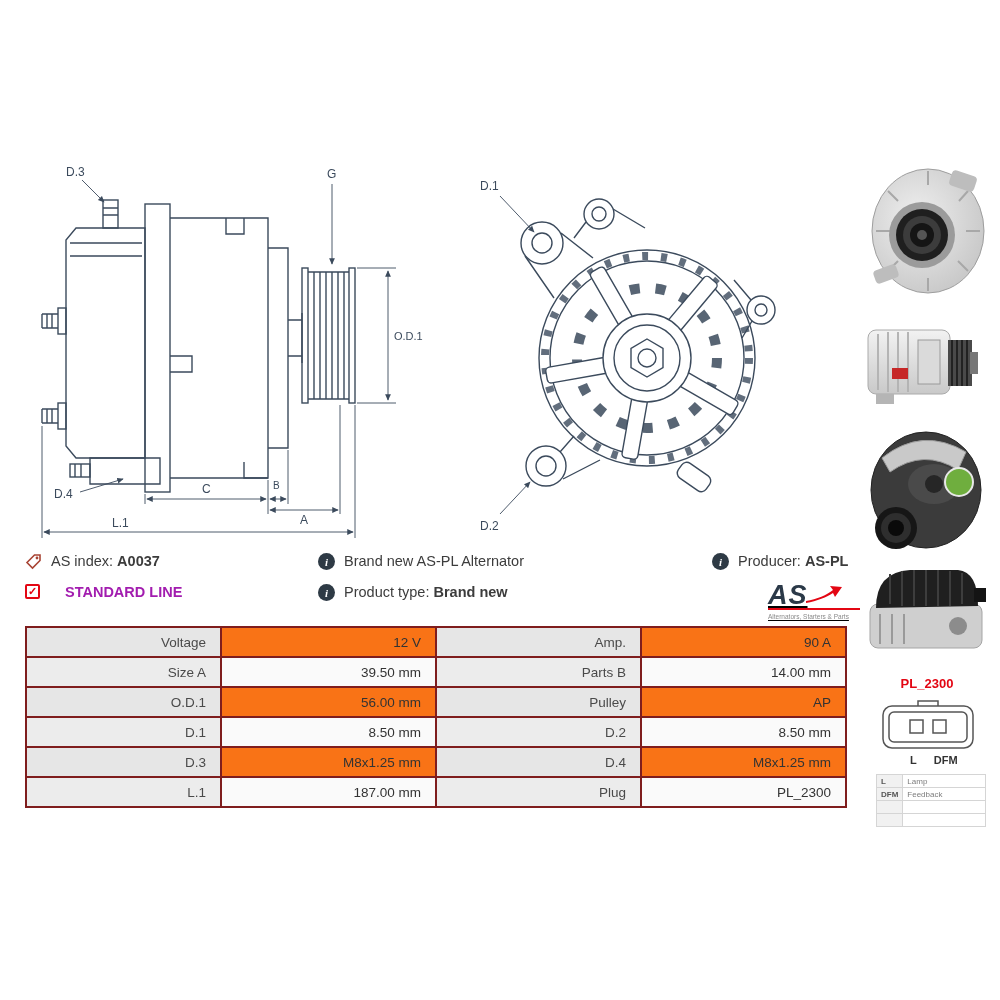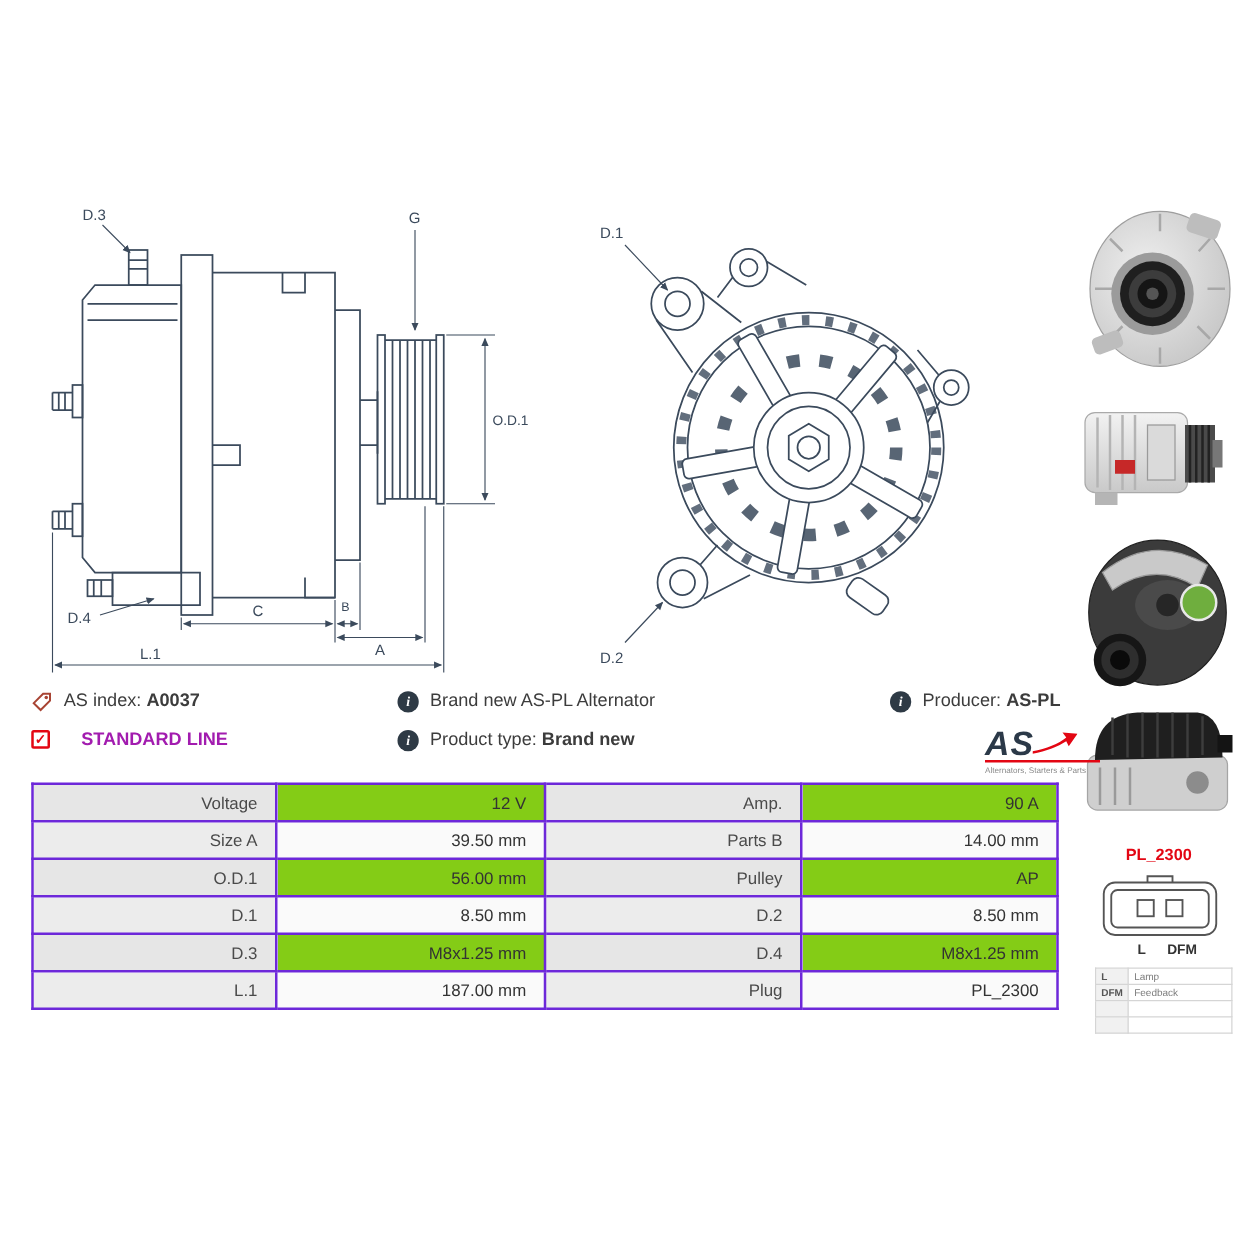--- a/index.html
+++ b/index.html
@@ -20,23 +20,23 @@
   
   .as-logo { width:92px; }
   .as-logo-top { display:flex; align-items:flex-end; height:24px; }
   .as-logo-text { font-size:27px; line-height:22px; font-weight:bold; font-style:italic; color:#2b3948; letter-spacing:1px; }
   .as-logo-arrow { margin-left:-2px; margin-bottom:2px; }
   .as-logo-line { height:2px; background:#e30613; margin:2px 0 3px 0; }
   .as-logo-tagline { font-size:6.5px; color:#8a8a8a; white-space:nowrap; }
 
   
   .spec-table { border-collapse:collapse; width:820px; font-size:13.5px; table-layout:fixed; }
-  .spec-table td { height:30px; padding:0 14px; text-align:right; border:2px solid #6d28d9; overflow:hidden; }
+  .spec-table td { height:30px; padding:0 14px; text-align:right; border:2px solid #7f1d1d; overflow:hidden; }
   .spec-table .lbl { background:#e6e6e6; color:#4a4a4a; }
-  .spec-table .val { background:#84cc16; color:#333; }
+  .spec-table .val { background:#f97316; color:#333; }
   .spec-table tr:nth-child(even) .lbl { background:#ececec; }
   .spec-table tr:nth-child(even) .val { background:#fafafa; }
 
   
   .plug-code { width:130px; text-align:center; font-size:13px; font-weight:bold; color:#e30613; }
   .pin-labels { width:96px; display:flex; padding-left:30px; gap:17px; font-size:11px; font-weight:bold; color:#333; }
   .legend { border-collapse:collapse; width:110px; font-size:8px; }
   .legend td { border:1px solid #d5d5d5; height:13px; padding:1px 4px; vertical-align:middle; }
   .legend .lk { width:26px; font-weight:bold; color:#555; background:#f1f1f1; }
   .legend .ld { color:#7d7d7d; }
@@ -291,21 +291,21 @@
   </div>
 
   <div class="abs" style="left:712px; top:553px;">
     <div class="info-item">
       <span class="info-icon">i</span>
       <span><span>Producer:</span>
         <span class="bold">AS-PL</span></span>
     </div>
   </div>
 
-  <div class="abs as-logo" style="left:788px; top:582px;">
+  <div class="abs as-logo" style="left:768px; top:582px;text-decoration:underline;">
     <div class="as-logo-top">
       <span class="as-logo-text">AS</span>
       <svg class="as-logo-arrow" width="36" height="20" viewBox="0 0 36 20">
         <path d="M0,17 C11,15 21,11 27,6 L24,2 L36,3 L29,13 L27,9 C21,13 11,17 0,19 Z" fill="#e30613"></path>
       </svg>
     </div>
     <div class="as-logo-line"></div>
     <div class="as-logo-tagline">Alternators, Starters &amp; Parts</div>
   </div>
 

